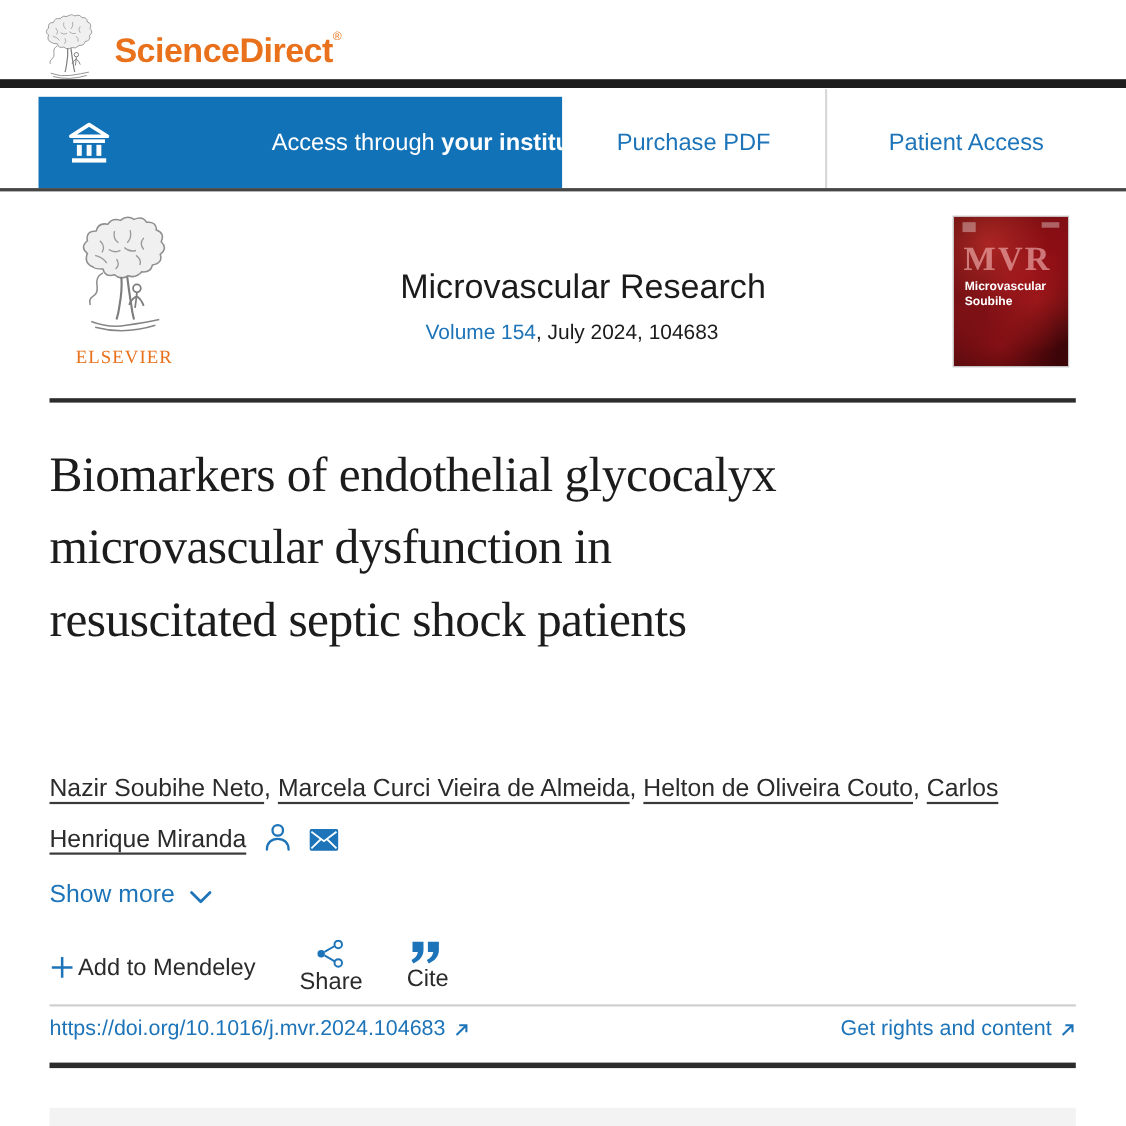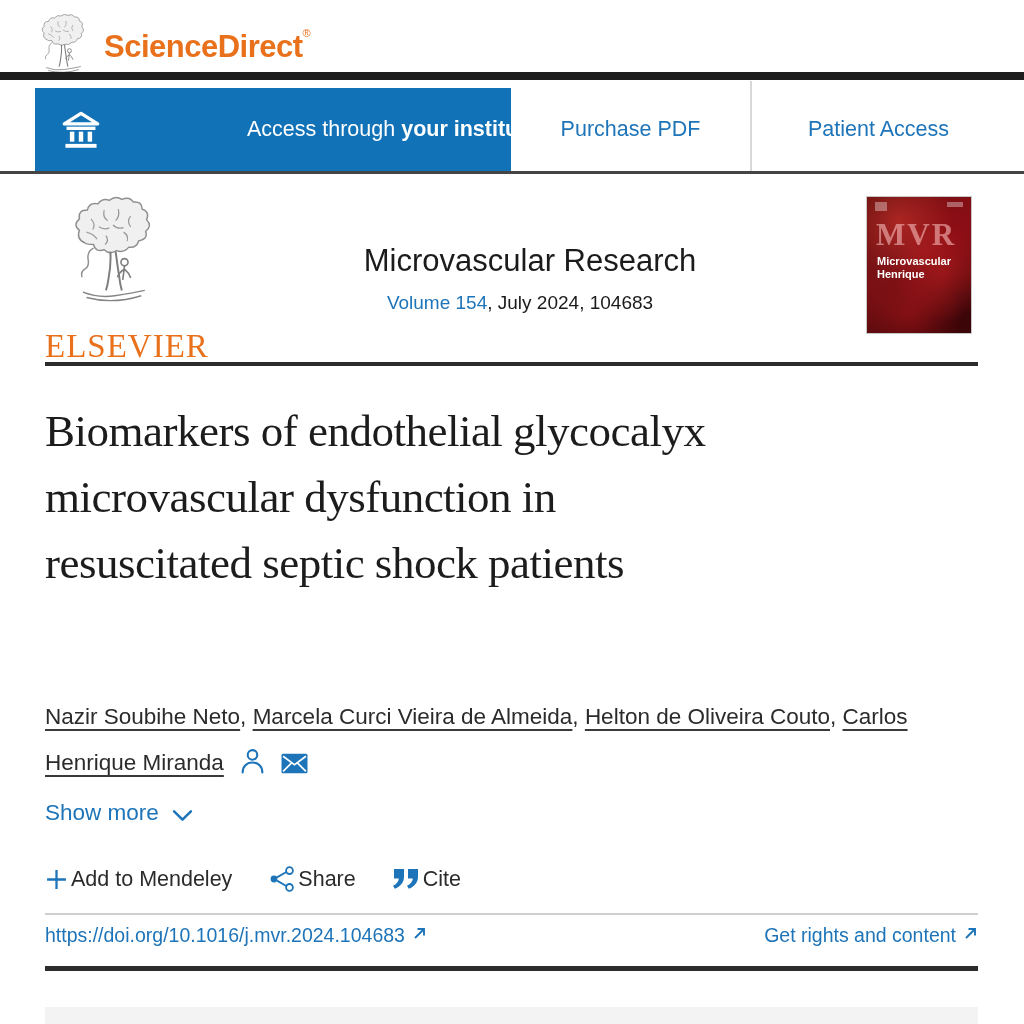--- a/index.html
+++ b/index.html
@@ -33,22 +33,22 @@
   .nav-link{top:88px;height:83px;display:flex;align-items:center;justify-content:center;
     color:var(--link_blue);font-size:21.5px;cursor:pointer;}
   .purchase{left:511px;width:239px;}
   .patient{left:752px;width:253px;}
   .nav-vdiv{left:750px;top:81px;width:2px;height:90px;background:#d8d8d8;}
   .nav-border{left:0;top:171px;width:1024px;height:3px;background:#454545;}
 
   
   .pub-logo{left:45px;top:194px;width:136px;text-align:center;cursor:pointer;}
   .tree-big{width:106px;height:116px;}
-  .pub-name{font-family:"Liberation Serif",serif;font-size:33px;color:var(--brand_orange);
-    letter-spacing:1px;margin-top:14px;}
+  .pub-name{font-family:"Liberation Serif",serif;font-size:17px;color:var(--brand_orange);
+    letter-spacing:1px;margin-top:0px;}
   .journal-center{left:212px;top:243px;width:616px;text-align:center;}
   .journal-name{font-size:31px;font-weight:400;color:#1b1b1b;cursor:pointer;display:inline-block;margin-left:20px;}
   .journal-issue{font-size:19px;margin-top:13px;color:#1b1b1b;}
   .vol-link{color:var(--link_blue);cursor:pointer;}
   .cover-thumb{left:866px;top:196px;width:106px;height:138px;border:1px solid #c7c7c7;cursor:pointer;
     background:
       radial-gradient(circle at 30% 18%, rgba(255,70,60,.40), transparent 42%),
       radial-gradient(circle at 72% 55%, rgba(230,40,40,.38), transparent 46%),
       radial-gradient(circle at 42% 85%, rgba(200,25,30,.42), transparent 40%),
       radial-gradient(circle at 85% 20%, rgba(160,10,20,.5), transparent 50%),
@@ -73,26 +73,26 @@
   .authors{left:45px;top:694px;width:895px;font-size:22.5px;line-height:46px;color:#2b2b2b;}
   .author-link{text-decoration:underline;text-underline-offset:5px;
     text-decoration-thickness:1.5px;text-decoration-color:#3a3a3a;cursor:pointer;}
   .icon-inline{vertical-align:-4px;margin-left:15px;cursor:pointer;}
   .show-more{left:45px;top:800px;display:flex;align-items:center;color:var(--link_blue);
     font-size:22.5px;cursor:pointer;}
   .show-more svg{margin-left:13px;margin-top:4px;}
 
   .actions{left:45px;top:858px;height:42px;display:flex;align-items:center;font-size:21.5px;color:#2b2b2b;}
   .action{display:flex;align-items:center;cursor:pointer;}
-  .action + .action{margin-left:37px;}
+  .action + .action{margin-left:37px;flex-direction:column;}
   .action .lbl{margin-left:3px;}
 
   .doi-row{left:45px;top:924px;width:933px;display:flex;justify-content:space-between;
     align-items:center;font-size:19.5px;color:var(--link_blue);}
-  .ext-link{display:flex;cursor:pointer;}
+  .ext-link{display:flex;align-items:center;cursor:pointer;}
   .ext-link svg{margin-left:7px;margin-top:2px;}
 
   .gray-strip{left:45px;top:1007px;width:933px;height:17px;background:#f3f3f3;}
 </style>
 </head>
 <body>
 
 <svg width="0" height="0" style="position:absolute">
   <defs>
     <g id="tree-sketch">
@@ -147,21 +147,21 @@
 
   <div class="abs journal-center">
     <span class="journal-name">Microvascular Research</span>
     <div class="journal-issue"><span class="vol-link">Volume 154</span><span>, July 2024, 104683</span></div>
   </div>
 
   <div class="abs cover-thumb">
     <div class="cover-mark cm1"></div>
     <div class="cover-mark cm2"></div>
     <div class="cover-abbr">MVR</div>
-    <div class="cover-name"><span>Microvascular</span><br><span>Henrique</span></div>
+    <div class="cover-name"><span>Microvascular</span><br><span>Soubihe</span></div>
   </div>
 
   <div class="abs rule-dark rule-top"></div>
 
   <h1 class="abs article-title">
     <div>Biomarkers of endothelial glycocalyx</div>
     <div>microvascular dysfunction in</div>
     <div>resuscitated septic shock patients</div>
   </h1>
 

